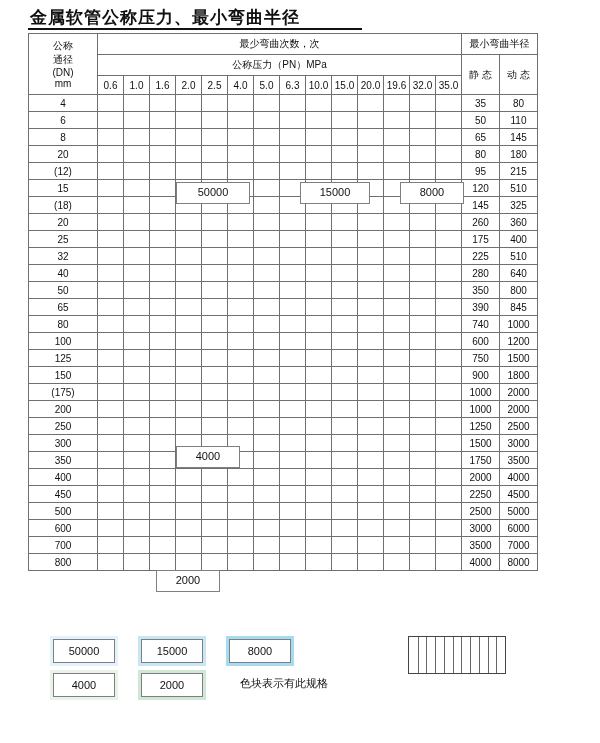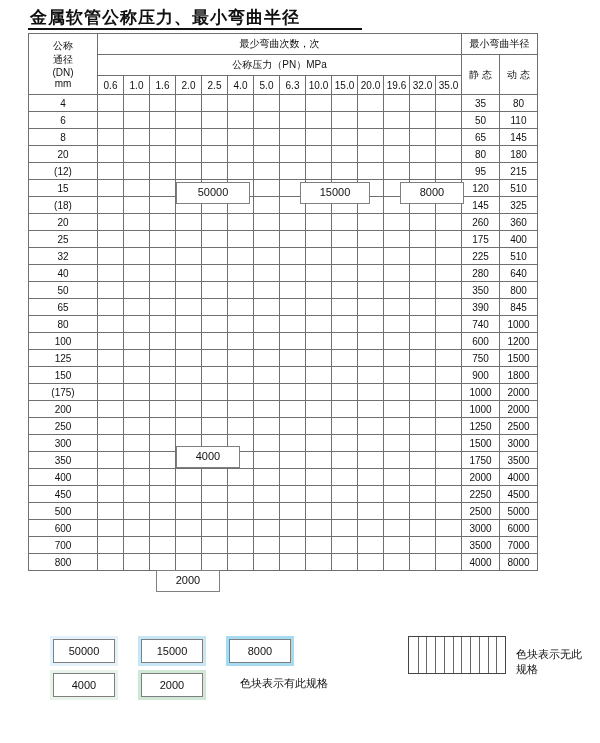--- a/index.html
+++ b/index.html
@@ -707,21 +707,20 @@
           <div class="vline" style="left: 17.4545px;"></div>
           <div class="vline" style="left: 26.1818px;"></div>
           <div class="vline" style="left: 34.9091px;"></div>
           <div class="vline" style="left: 43.6364px;"></div>
           <div class="vline" style="left: 52.3636px;"></div>
           <div class="vline" style="left: 61.0909px;"></div>
           <div class="vline" style="left: 69.8182px;"></div>
           <div class="vline" style="left: 78.5455px;"></div>
           <div class="vline" style="left: 87.2727px;"></div>
         </div>
-      <div id="hatchNote">色块表示无此规格</div>
     </div>
     <div class="lgrow">
       <div class="lgitem lgwrap sw-green-l" style="left:0px;">
         <div class="lgbox">4000</div>
       </div>
       <div class="lgitem lgwrap sw-green-m" style="left:88px;">
         <div class="lgbox">2000</div>
       </div>
       <div class="lgitem legend-note" style="left:180px;top:6px;">色块表示有此规格</div>
     </div>

